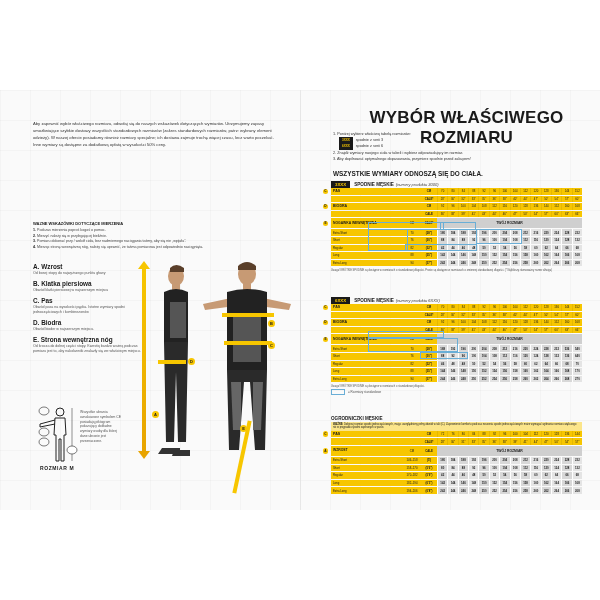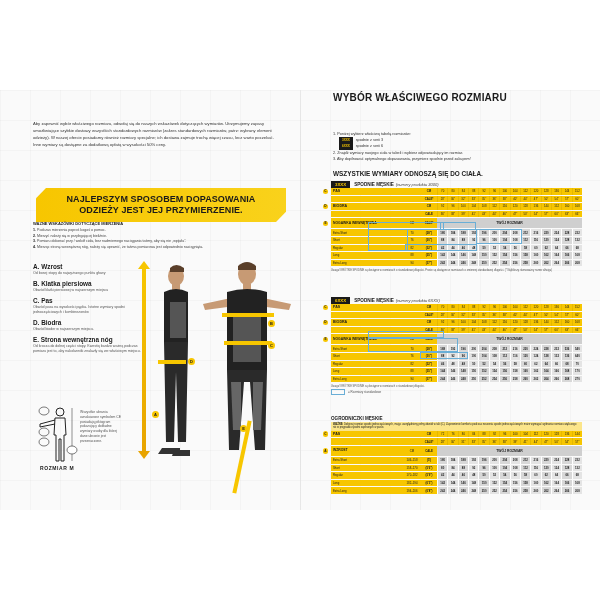--- a/index.html
+++ b/index.html
@@ -27,21 +27,21 @@
   .size-label { position: absolute; left: 40px; top: 465px; font-size: 5px; font-weight: 900; letter-spacing: 0.6px; }
   .size-note { position: absolute; left: 80px; top: 410px; width: 42px; font-size: 3.4px; line-height: 4.8px; color: #555; }
 
   .arrow-vert { position: absolute; left: 142px; top: 268px; width: 4px; height: 184px; background: linear-gradient(#f7c600,#e8a400); }
   .arrow-vert::before { content: ""; position: absolute; left: -4px; top: -7px; border-left: 6px solid transparent; border-right: 6px solid transparent; border-bottom: 8px solid #f7c600; }
   .arrow-vert::after { content: ""; position: absolute; left: -4px; bottom: -7px; border-left: 6px solid transparent; border-right: 6px solid transparent; border-top: 8px solid #e8a400; }
   .badge { position: absolute; width: 7px; height: 7px; border-radius: 50%; background: #f7c600; font-size: 4px; font-weight: 900; display: flex; align-items: center; justify-content: center; }
   .yarrow { position: absolute; height: 4px; background: #f7c600; }
 
   
-  .right-title { position: absolute; left: 333px; top: 92px; font-size: 10px; font-weight: 900; letter-spacing: 0.2px; }
+  .right-title { position: absolute; left: 333px; top: 108px; font-size: 17px; font-weight: 900; letter-spacing: 0.2px; text-align: center; }
   .steps { position: absolute; left: 333px; top: 131px; font-size: 3.8px; line-height: 6.2px; color: #333; }
   .tag { display: inline-block; background: #1a1a1a; color: #f7c600; font-size: 3px; padding: 0 3px; margin: 0 3px 0 6px; font-weight: 700; }
   .sub-title { position: absolute; left: 333px; top: 170px; font-size: 6.4px; font-weight: 900; }
 
   .table-block { position: absolute; left: 320px; width: 262px; }
   .tb-head { display: flex; align-items: center; height: 8px; font-size: 4.6px; }
   .tb-head .code { background: #1a1a1a; color: #f7c600; font-weight: 900; padding: 0 4px; height: 7px; line-height: 7px; font-size: 4.4px; margin-right: 4px; margin-left: 11px; }
   .tb-head .name { font-weight: 900; }
   .tb-head .sub { font-style: italic; color: #444; margin-left: 2px; font-size: 4px; }
   .row { display: flex; height: 6.6px; font-size: 2.8px; align-items: stretch; }
@@ -68,24 +68,20 @@
 </head>
 <body>
 
 <div class="page">
   <div class="spread">
       <div class="grid-bg"></div>
     </div>
 
   <div class="left-intro">Aby zapewnić wybór właściwego rozmiaru, odwołaj się do naszych wskazówek dotyczących wymiarów. Utrzymujemy zapasy umożliwiające szybkie dostawy wszystkich standardowych rozmiarów (zakres standardowych rozmiarów, patrz: wybrany element odzieży). W naszej ofercie posiadamy również rozmiary specjalne; ich dostawa zajmuje trochę więcej czasu, lecz warto poczekać. Inne wymiary są dostępne za dodatkową opłatą w wysokości 50% ceny.</div>
 
-  <div class="banner">
-    <span>NAJLEPSZYM SPOSOBEM DOPASOWANIA</span>
-    <span>ODZIEŻY JEST JEJ PRZYMIERZENIE.</span>
-  </div>
 
   <div class="tips">
     <div class="tips-title">WAŻNE WSKAZÓWKI DOTYCZĄCE MIERZENIA</div>
     <ul>
       <li><b>1.</b> <span>Podczas mierzenia poproś kogoś o pomoc.</span></li>
       <li><b>2.</b> <span>Mierzyć należy się w przylegającej bieliźnie.</span></li>
       <li><b>3.</b> <span>Pomiaru dokonać przy / wokół ciała, bez nadmiernego naciągania taśmy, aby się nie „wpijała”.</span></li>
       <li><b>4.</b> <span>Mierząc stronę wewnętrzną nóg, należy się upewnić, że taśma pomiarowa jest odpowiednio naciągnięta.</span></li>
     </ul>
   </div>

